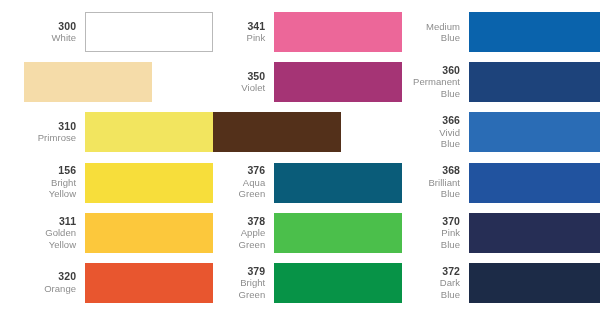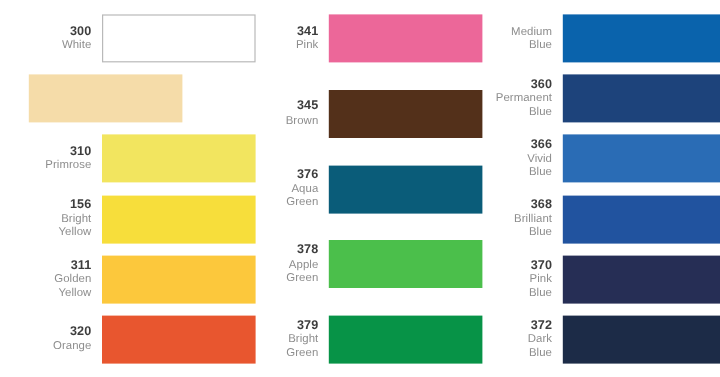--- a/index.html
+++ b/index.html
@@ -124,23 +124,26 @@
     <div class="column col-1">
       <div class="swatch-row">
         <div class="labels">
           <span class="code">341</span>
           <span class="cname">Pink</span>
         </div>
         <div class="swatch" style="background-color: rgb(236, 103, 153);"></div>
       </div>
       <div class="swatch-row">
         <div class="labels">
-          <span class="code">345</span>
-          <span class="cname">Brown</span>
-        </div>
+          <span class="code">350</span>
+          <span class="cname">Violet</span>
+        </div>
+        <div class="swatch" style="background-color: rgb(165, 52, 117);"></div>
+      </div>
+      <div class="swatch-row">
         <div class="swatch" style="background-color: rgb(83, 48, 26);"></div>
       </div>
       <div class="swatch-row">
         <div class="labels">
           <span class="code">376</span>
           <span class="cname">Aqua
 Green</span>
         </div>
         <div class="swatch" style="background-color: rgb(10, 92, 121);"></div>
       </div>

